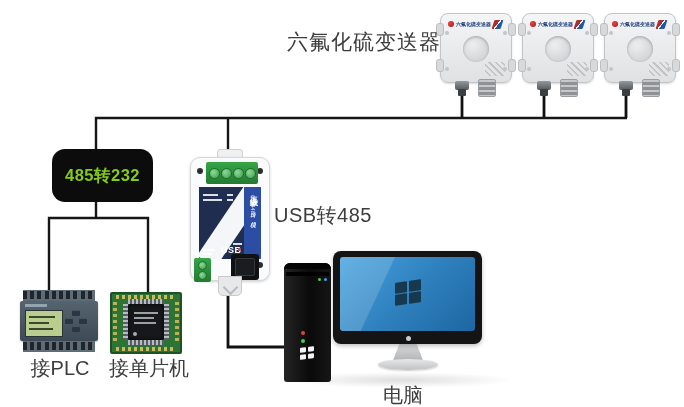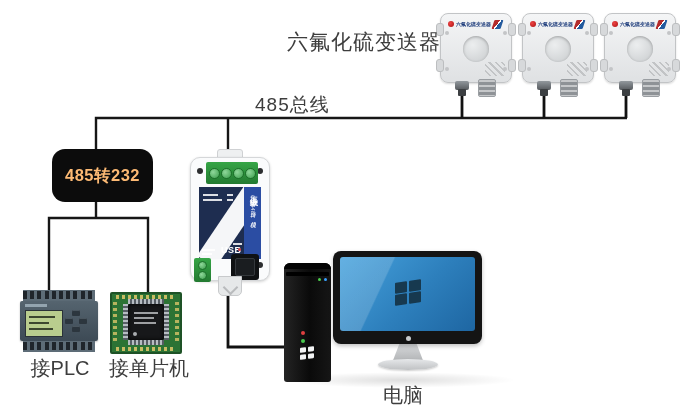--- a/index.html
+++ b/index.html
@@ -24,21 +24,21 @@
     background:repeating-linear-gradient(45deg,transparent 0 3px,#c2c4c6 3px 4.5px);}
   .sensor .gland{position:absolute;left:15px;top:68px;width:14px;height:9px;background:linear-gradient(180deg,#9298
 9d,#565a5e);background:linear-gradient(180deg,#92989d,#565a5e);border-radius:2px;}
   .sensor .gland:after{content:"";position:absolute;left:3px;top:8px;width:8px;height:7px;background:#3c3f42;border-radius:1px;}
   .sensor .vent2{position:absolute;left:38px;top:66px;width:16px;height:16px;border-radius:2px;
     background:repeating-linear-gradient(180deg,#c6c8ca 0 2.5px,#8e9296 2.5px 5px);border:1px solid #9a9ea2;}
 
   
   .blackbox{position:absolute;left:52px;top:149px;width:101px;height:53px;background:#0c0c0c;border-radius:13px;
     z-index:4;display:flex;flex-direction:column;align-items:center;justify-content:center;}
-  .blackbox div{color:#fdba74;font-weight:bold;font-size:16.5px;line-height:21px;letter-spacing:.5px;}
+  .blackbox div{color:#84cc16;font-weight:bold;font-size:16.5px;line-height:21px;letter-spacing:.5px;}
 
   
   .usbdev{position:absolute;left:190px;top:149px;width:78px;height:150px;z-index:3;}
   .usbdev .tabtop{position:absolute;left:27px;top:0;width:24px;height:14px;background:#eef0f1;border:1px solid #cfd1d3;border-radius:3px;}
   .usbdev .shell{position:absolute;left:0;top:8px;width:78px;height:122px;background:#fafbfc;border:1px solid #d5d7d9;
     border-radius:10px;box-shadow:0 1px 3px rgba(0,0,0,.18);}
   .usbdev .screw{position:absolute;width:6px;height:6px;border-radius:50%;background:#2c2e30;}
   .usbdev .term4{position:absolute;left:15px;top:4px;width:48px;height:22px;background:linear-gradient(180deg,#35a546,#237a31);
     border-radius:2px;display:flex;align-items:center;justify-content:space-around;padding:0 2px;}
   .usbdev .term4 i{width:9px;height:9px;border-radius:50%;background:radial-gradient(circle at 35% 35%,#8fd79a,#3b9e4c);border:1px solid #1d6f2b;}
@@ -110,21 +110,21 @@
     <path d="M462,82 L462,118" fill="none" stroke="#111" stroke-width="2.8"></path>
     <path d="M544,82 L544,118" fill="none" stroke="#111" stroke-width="2.8"></path>
     <path d="M626,82 L626,118" fill="none" stroke="#111" stroke-width="2.8"></path>
     <path d="M96,200 L96,218" fill="none" stroke="#161616" stroke-width="2.4"></path>
     <path d="M49,291 L49,218 L148,218 L148,294" fill="none" stroke="#161616" stroke-width="2.4"></path>
     <path d="M228,118 L228,160" fill="none" stroke="#161616" stroke-width="2.4"></path>
     <path d="M228,276 L228,347 L286,347" fill="none" stroke="#111" stroke-width="2.8"></path>
   </svg>
 
   <div class="lbl" style="left:287px;top:28px;font-size:21px;letter-spacing:1px;">六氟化硫变送器</div>
-  <div class="lbl" style="left:255px;top:92px;font-size:19px;letter-spacing:1px;">485总线</div>
+  <div class="lbl" style="left:274px;top:202px;font-size:20px;letter-spacing:.5px;">USB转485</div>
   <div class="lbl" style="left:22px;top:355px;width:76px;text-align:center;font-size:20px;">接PLC</div>
   <div class="lbl" style="left:102px;top:355px;width:94px;text-align:center;font-size:20px;">接单片机</div>
   <div class="lbl" style="left:366px;top:382px;width:74px;text-align:center;font-size:20px;">电脑</div>
 
   <div class="sensor" style="left:440px;top:13px;">
     <div class="body"></div>
     <div class="ear" style="left:-4px;top:10px;"></div>
     <div class="ear" style="left:-4px;top:46px;"></div>
     <div class="ear" style="right:-4px;top:10px;"></div>
     <div class="ear" style="right:-4px;top:46px;"></div>

